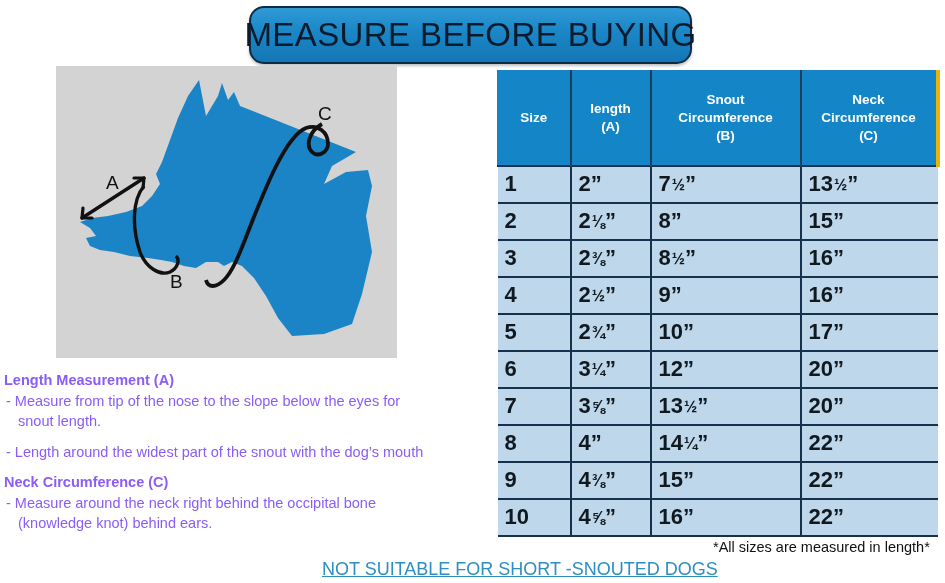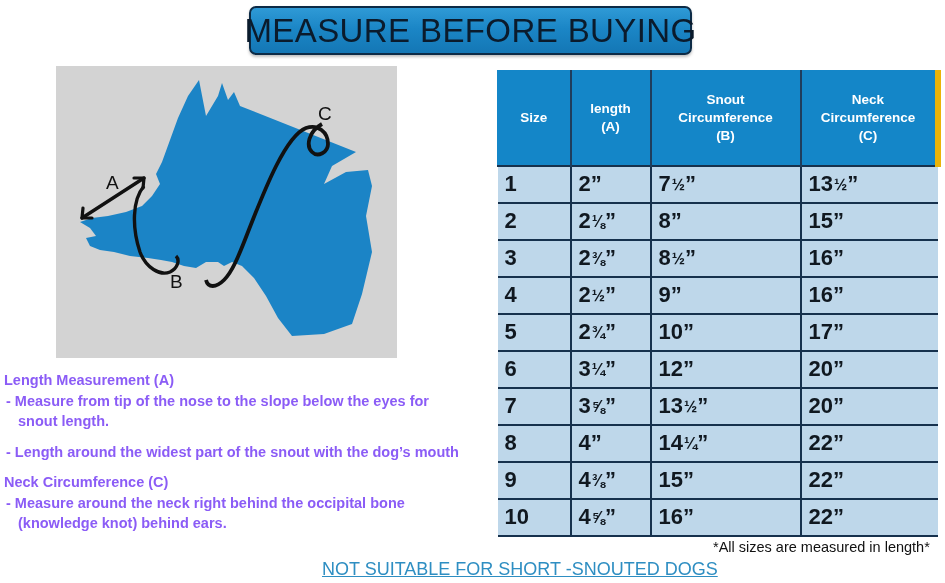--- a/index.html
+++ b/index.html
@@ -14,23 +14,23 @@
     font-family: "Liberation Sans", sans-serif;
     overflow: hidden;
   }
 
   
   #title-banner {
     position: absolute;
     left: 249px;
     top: 6px;
     width: 443px;
-    height: 49px;
+    height: 58px;
     border: 2px solid #0d2b46;
-    border-radius: 7px;
+    border-radius: 15px;
     background: linear-gradient(180deg, #2f9ad6 0%, #1b86c6 45%, #1477b5 100%);
     box-shadow: 0 2px 3px rgba(0,0,0,0.25);
     display: flex;
     align-items: center;
     justify-content: center;
     box-sizing: border-box;
   }
   #title-banner-text {
     font-size: 33px;
     font-weight: 400;
@@ -62,21 +62,21 @@
   }
   .instr-block { margin-bottom: 11px; }
   .instr-head {
     font-size: 14.5px;
     font-weight: bold;
     line-height: 1.3;
     margin-bottom: 1px;
   }
   .instr-body {
     font-size: 14.5px;
-    font-weight: 700;
+    font-weight: 400;
     line-height: 1.38;
     padding-left: 2px;
   }
   .instr-body .cont { display: block; padding-left: 12px; }
 
   
   #not-suitable-note {
     position: absolute;
     left: 322px;
     top: 559px;
@@ -115,21 +115,21 @@
     font-weight: bold;
     line-height: 1.32;
     text-align: center;
     vertical-align: middle;
     height: 95px;
     border: 1px solid #1486c8;
     border-right: 2px solid #1f3d5c;
     padding: 0 2px;
     box-sizing: border-box;
   }
-  #size-table thead th:last-child { border-right: 6px solid #eab308; }
+  #size-table thead th:last-child { border-right: 4px solid #eab308; }
 
   #size-table tbody td {
     background: #bed7ea;
     color: #101820;
     font-size: 22px;
     font-weight: bold;
     height: 37px;
     border-top: 2px solid #16314d;
     border-right: 2px solid #16314d;
     padding: 0 0 0 7px;

